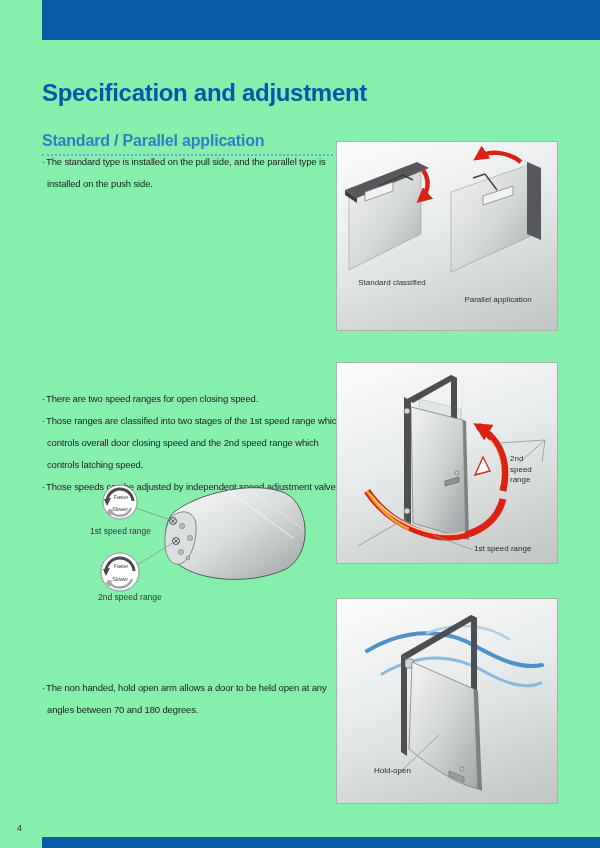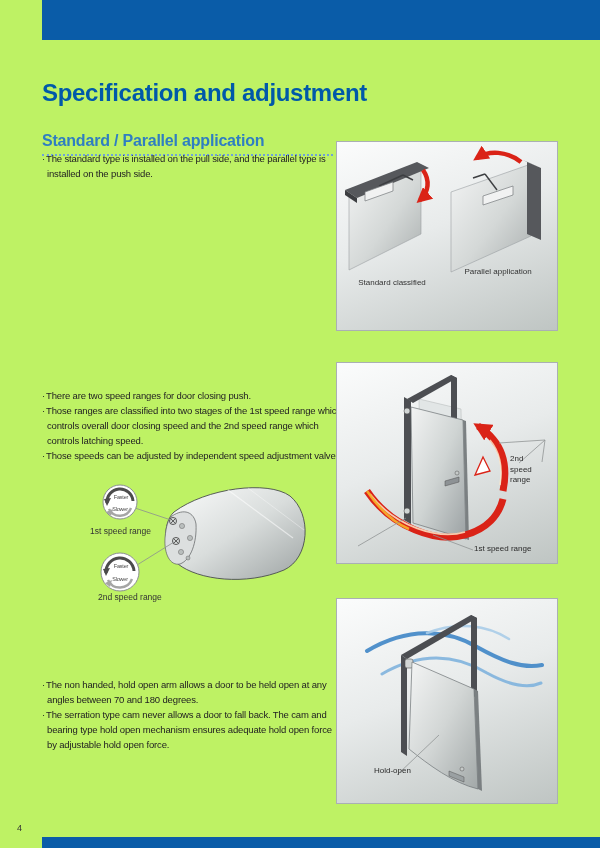--- a/index.html
+++ b/index.html
@@ -1,43 +1,43 @@
 <!DOCTYPE html>
 <html><head>
 <meta charset="utf-8">
 <style>
   html,body{margin:0;padding:0;}
   body{width:600px;height:848px;background:#ffffff;font-family:"Liberation Sans", sans-serif;}
-  .page{position:relative;width:600px;height:848px;overflow:hidden;background:#bef264;}
+  .page{position:relative;width:600px;height:848px;overflow:hidden;background:#86efac;}
 
   .topbar{position:absolute;left:42px;top:0;right:0;height:40px;background:#0a5ca8;}
   .bottombar{position:absolute;left:42px;bottom:0;right:0;height:11px;background:#0a5ca8;}
   .pagenum{position:absolute;left:17px;top:823px;font-size:9px;color:#333;}
 
   .title{position:absolute;left:42px;top:63px;font-size:24px;font-weight:bold;color:#0059a9;letter-spacing:-0.3px;}
 
   .h2{position:absolute;left:42px;width:291px;font-size:16px;font-weight:bold;color:#2f7ec2;
       letter-spacing:-0.2px;border-bottom:2px dotted #6fa3d8;padding-bottom:4px;}
   .h2-1{top:119px;} .h2-2{top:357px;} .h2-3{top:645px;}
 
-  .bullets{position:absolute;left:42px;width:300px;font-size:9.5px;line-height:15px;color:#222;letter-spacing:-0.15px;}
+  .bullets{position:absolute;left:42px;width:300px;font-size:9.5px;line-height:22px;color:#222;letter-spacing:-0.15px;}
   .bul-1{top:151px;} .bul-2{top:388px;} .bul-3{top:677px;}
   .bullet{padding-left:5px;text-indent:-5px;}
   .dot{margin-right:1px;}
 
   .panel{position:absolute;left:336px;width:222px;box-sizing:border-box;border:1px solid #aab0b3;
          background:linear-gradient(160deg,#fbfcfc 0%,#e8ebeb 45%,#bfc5c3 100%);}
   .panel svg{position:absolute;left:0;top:0;}
   .panel-1{top:141px;height:190px;}
   .panel-2{top:362px;height:202px;}
   .panel-3{top:598px;height:206px;}
 
   .fig-caption{position:absolute;font-size:8px;color:#333;text-align:center;}
   .cap-std{left:346px;top:278px;width:92px;}
-  .cap-par{left:450px;top:267px;width:96px;}
+  .cap-par{left:450px;top:295px;width:96px;}
 
   .fig-label{position:absolute;font-size:8px;color:#2b2b2b;}
   .lbl-2nd{left:510px;top:454px;width:34px;line-height:10.5px;}
   .lbl-1st{left:474px;top:544px;white-space:nowrap;}
   .lbl-hold{left:374px;top:766px;white-space:nowrap;}
 
   .valve-wrap{position:absolute;left:78px;top:468px;width:258px;height:150px;}
   .valve-label{position:absolute;font-size:8.5px;color:#333;white-space:nowrap;}
   .vl-1st{left:90px;top:526px;}
   .vl-2nd{left:98px;top:592px;}
@@ -88,21 +88,21 @@
       <line x1="160" y1="48" x2="148" y2="32" stroke="#3d3f42" stroke-width="1.4"></line>
       <line x1="148" y1="32" x2="136" y2="36" stroke="#3d3f42" stroke-width="1.4"></line>
       <polygon points="146,54 176,44 176,53 146,63" fill="#f1f2f2" stroke="#767a7c" stroke-width="0.7"></polygon>
       <path d="M 184,20 C 170,9 152,8 140,16" fill="none" stroke="#da2317" stroke-width="4.5" marker-end="url(#arP1)"></path>
     </svg>
   </div>
   <div class="fig-caption cap-std">Standard classified</div>
   <div class="fig-caption cap-par">Parallel application</div>
 
   <div class="bullets bul-2">
-    <div class="bullet"><span class="dot">·</span><span>There are two speed ranges for door closing push.</span></div>
+    <div class="bullet"><span class="dot">·</span><span>There are two speed ranges for open closing speed.</span></div>
     <div class="bullet"><span class="dot">·</span><span>Those ranges are classified into two stages of the 1st speed range which controls overall door closing speed and the 2nd speed range which controls latching speed.</span></div>
     <div class="bullet"><span class="dot">·</span><span>Those speeds can be adjusted by independent speed adjustment valve.</span></div>
   </div>
 
   <div class="valve-wrap">
     <svg width="258" height="150" viewBox="0 0 258 150">
       <defs>
         <linearGradient id="bodyG" x1="0" y1="0" x2="1" y2="1">
           <stop offset="0" stop-color="#fbfcfc"></stop>
             <stop offset="0.5" stop-color="#d9dddc"></stop>
@@ -187,21 +187,20 @@
       <line x1="208" y1="77" x2="162" y2="80" stroke="#909494" stroke-width="0.8"></line>
       <line x1="136" y1="187" x2="96" y2="172" stroke="#909494" stroke-width="0.8"></line>
       <line x1="21" y1="183" x2="69" y2="155" stroke="#909494" stroke-width="0.8"></line>
     </svg>
   </div>
   <div class="fig-label lbl-2nd">2nd speed range</div>
   <div class="fig-label lbl-1st">1st speed range</div>
 
   <div class="bullets bul-3">
     <div class="bullet"><span class="dot">·</span><span>The non handed, hold open arm allows a door to be held open at any angles between 70 and 180 degrees.</span></div>
-    <div class="bullet"><span class="dot">·</span><span>The serration type cam never allows a door to fall back. The cam and bearing type hold open mechanism ensures adequate hold open force by adjustable hold open force.</span></div>
   </div>
 
   <div class="panel panel-3">
     <svg width="220" height="204" viewBox="0 0 220 204">
       <defs>
         <linearGradient id="doorG3" x1="0" y1="0" x2="1" y2="1">
           <stop offset="0" stop-color="#f4f5f5"></stop>
             <stop offset="0.5" stop-color="#d2d6d5"></stop>
             <stop offset="1" stop-color="#a2a8a8"></stop>
         </linearGradient>

